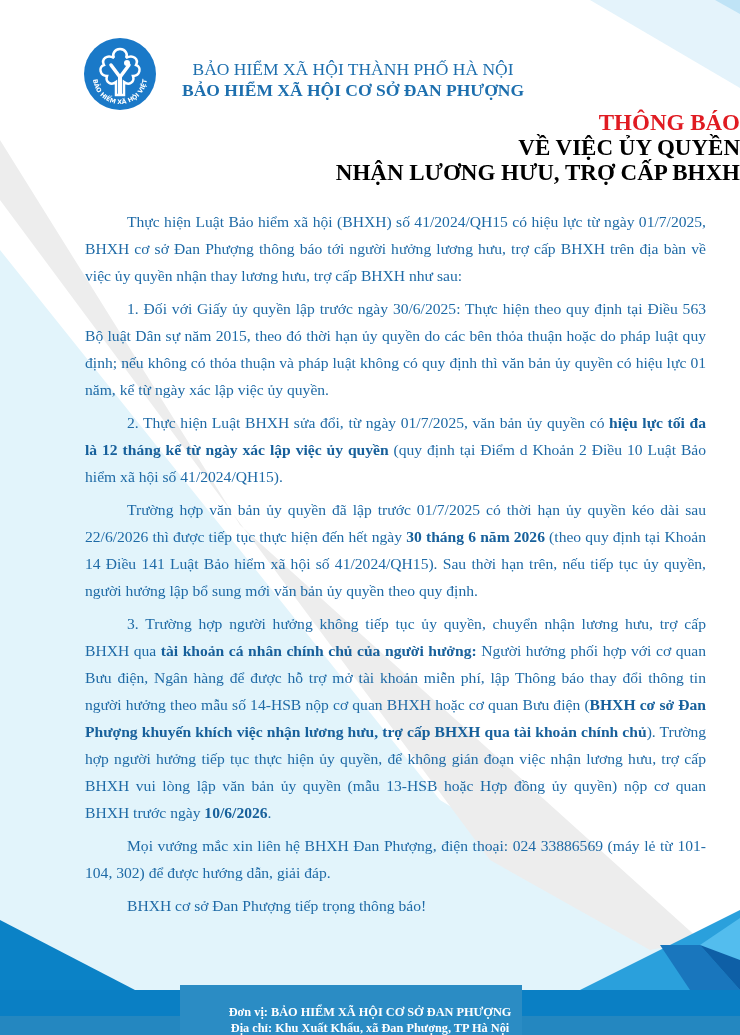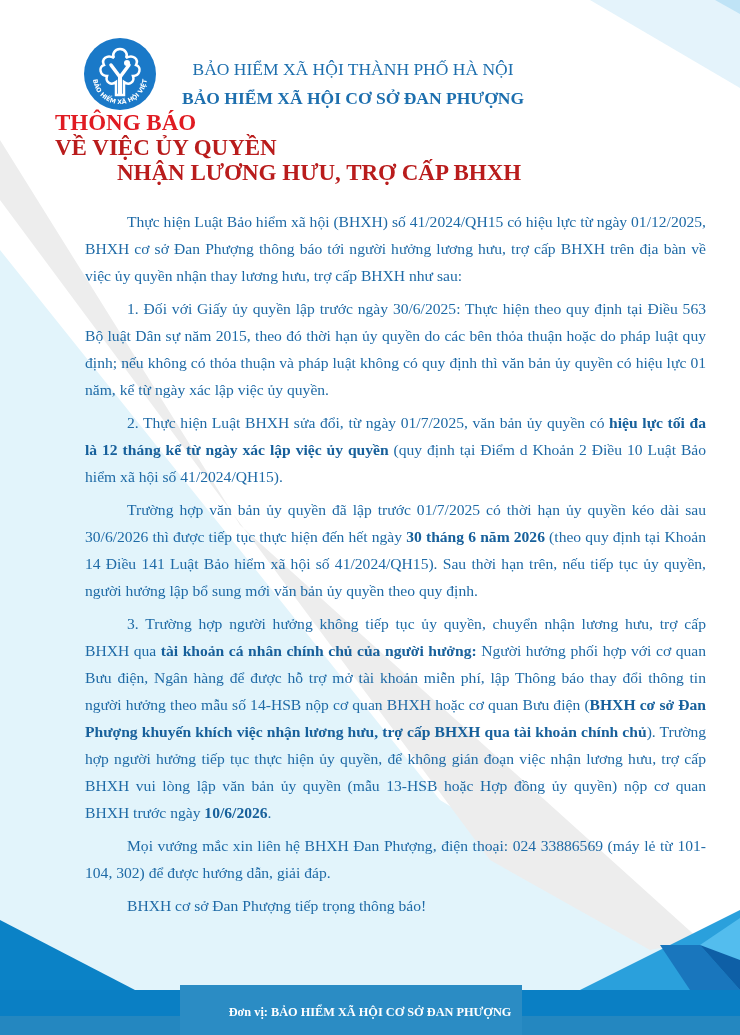--- a/index.html
+++ b/index.html
@@ -12,24 +12,24 @@
     .bg { position: absolute; inset: 0; z-index: 0; }
     .content { position: absolute; inset: 0; z-index: 1; }
 
     .logo {
       position: absolute; left: 83px; top: 37px; width: 74px; height: 74px;
     }
     .org {
       position: absolute; left: 182px; top: 59px; font-size: 17.5px; line-height: 21px;
       color: #1d6fae; white-space: nowrap; text-align: center;
     }
-    .org .l2 { font-weight: bold; margin-top: 8px; }
+    .org .l2 { font-weight: bold; }
 
-    .titles { position: absolute; left: 0; right: 0; top: 110px; text-align: left; }
-    .titles div { font-weight: bold; font-size: 23px; line-height: 25px; color: #b91c1c; }
+    .titles { position: absolute; left: 0; right: 0; top: 110px; text-align: right; }
+    .titles div { font-weight: bold; font-size: 23px; line-height: 25px; color: #000000; }
     .titles .t1 { color: #e01b22; }
     .titles .t1 { padding-left: 55px; }
     .titles .t2 { padding-left: 55px; }
     .titles .t3 { padding-left: 73px; margin-left: 44px; }
 
     .body {
       position: absolute; left: 85px; width: 621px; top: 208px;
       font-size: 15.6px; line-height: 27px; text-align: justify; color: #1e6aa6;
     }
     .body p { margin: 0 0 6px 0; text-indent: 42px; }
@@ -87,25 +87,26 @@
     <div class="l2">BẢO HIỂM XÃ HỘI CƠ SỞ ĐAN PHƯỢNG</div>
   </div>
 
   <div class="titles">
     <div class="t1">THÔNG BÁO</div>
     <div class="t2">VỀ VIỆC ỦY QUYỀN</div>
     <div class="t3">NHẬN LƯƠNG HƯU, TRỢ CẤP BHXH</div>
   </div>
 
   <div class="body">
-    <p>Thực hiện Luật Bảo hiểm xã hội (BHXH) số 41/2024/QH15 có hiệu lực từ ngày 01/12/2025, BHXH cơ sở Đan Phượng thông báo tới người hưởng lương hưu, trợ cấp BHXH trên địa bàn về việc ủy quyền nhận thay lương hưu, trợ cấp BHXH như sau:</p>
+    <p>Thực hiện Luật Bảo hiểm xã hội (BHXH) số 41/2024/QH15 có hiệu lực từ ngày 01/7/2025, BHXH cơ sở Đan Phượng thông báo tới người hưởng lương hưu, trợ cấp BHXH trên địa bàn về việc ủy quyền nhận thay lương hưu, trợ cấp BHXH như sau:</p>
     <p>1. Đối với Giấy ủy quyền lập trước ngày 30/6/2025: Thực hiện theo quy định tại Điều 563 Bộ luật Dân sự năm 2015, theo đó thời hạn ủy quyền do các bên thỏa thuận hoặc do pháp luật quy định; nếu không có thỏa thuận và pháp luật không có quy định thì văn bản ủy quyền có hiệu lực 01 năm, kể từ ngày xác lập việc ủy quyền.</p>
     <p><span>2. Thực hiện Luật BHXH sửa đổi, từ ngày 01/7/2025, văn bản ủy quyền có </span><b>hiệu lực tối đa là 12 tháng kể từ ngày xác lập việc ủy quyền</b><span> (quy định tại Điểm d Khoản 2 Điều 10 Luật Bảo hiểm xã hội số 41/2024/QH15).</span></p>
-    <p><span>Trường hợp văn bản ủy quyền đã lập trước 01/7/2025 có thời hạn ủy quyền kéo dài sau 30/6/2026 thì được tiếp tục thực hiện đến hết ngày </span><b>30 tháng 6 năm 2026</b><span> (theo quy định tại Khoản 14 Điều 141 Luật Bảo hiểm xã hội số 41/2024/QH15). Sau thời hạn trên, nếu tiếp tục ủy quyền, người hưởng lập bổ sung mới văn bản ủy quyền theo quy định.</span></p>
+    <p><span>Trường hợp văn bản ủy quyền đã lập trước 01/7/2025 có thời hạn ủy quyền kéo dài sau 22/6/2026 thì được tiếp tục thực hiện đến hết ngày </span><b>30 tháng 6 năm 2026</b><span> (theo quy định tại Khoản 14 Điều 141 Luật Bảo hiểm xã hội số 41/2024/QH15). Sau thời hạn trên, nếu tiếp tục ủy quyền, người hưởng lập bổ sung mới văn bản ủy quyền theo quy định.</span></p>
     <p><span>3. Trường hợp người hưởng không tiếp tục ủy quyền, chuyển nhận lương hưu, trợ cấp BHXH qua </span><b>tài khoản cá nhân chính chủ của người hưởng:</b><span> Người hưởng phối hợp với cơ quan Bưu điện, Ngân hàng để được hỗ trợ mở tài khoản miễn phí, lập Thông báo thay đổi thông tin người hưởng theo mẫu số 14-HSB nộp cơ quan BHXH hoặc cơ quan Bưu điện (</span><b>BHXH cơ sở Đan Phượng khuyến khích việc nhận lương hưu, trợ cấp BHXH qua tài khoản chính chủ</b><span>). Trường hợp người hưởng tiếp tục thực hiện ủy quyền, để không gián đoạn việc nhận lương hưu, trợ cấp BHXH vui lòng lập văn bản ủy quyền (mẫu 13-HSB hoặc Hợp đồng ủy quyền) nộp cơ quan BHXH trước ngày </span><b>10/6/2026</b><span>.</span></p>
     <p>Mọi vướng mắc xin liên hệ BHXH Đan Phượng, điện thoại: 024 33886569 (máy lẻ từ 101- 104, 302) để được hướng dẫn, giải đáp.</p>
     <p>BHXH cơ sở Đan Phượng tiếp trọng thông báo!</p>
   </div>
 
   <div class="footer">
     <div>Đơn vị: BẢO HIỂM XÃ HỘI CƠ SỞ ĐAN PHƯỢNG</div>
+    <div>Địa chỉ: Khu Xuất Khẩu, xã Đan Phượng, TP Hà Nội</div>
   </div>
 </div>
 
 </body></html>

